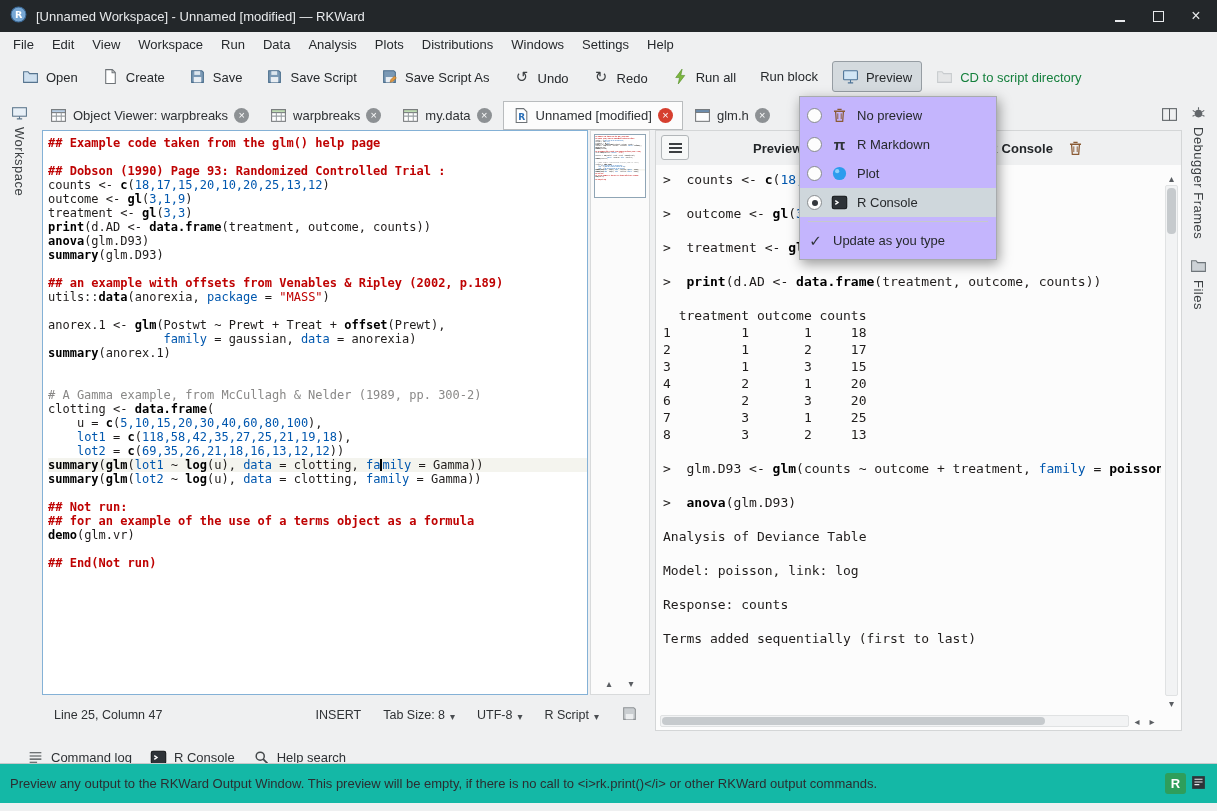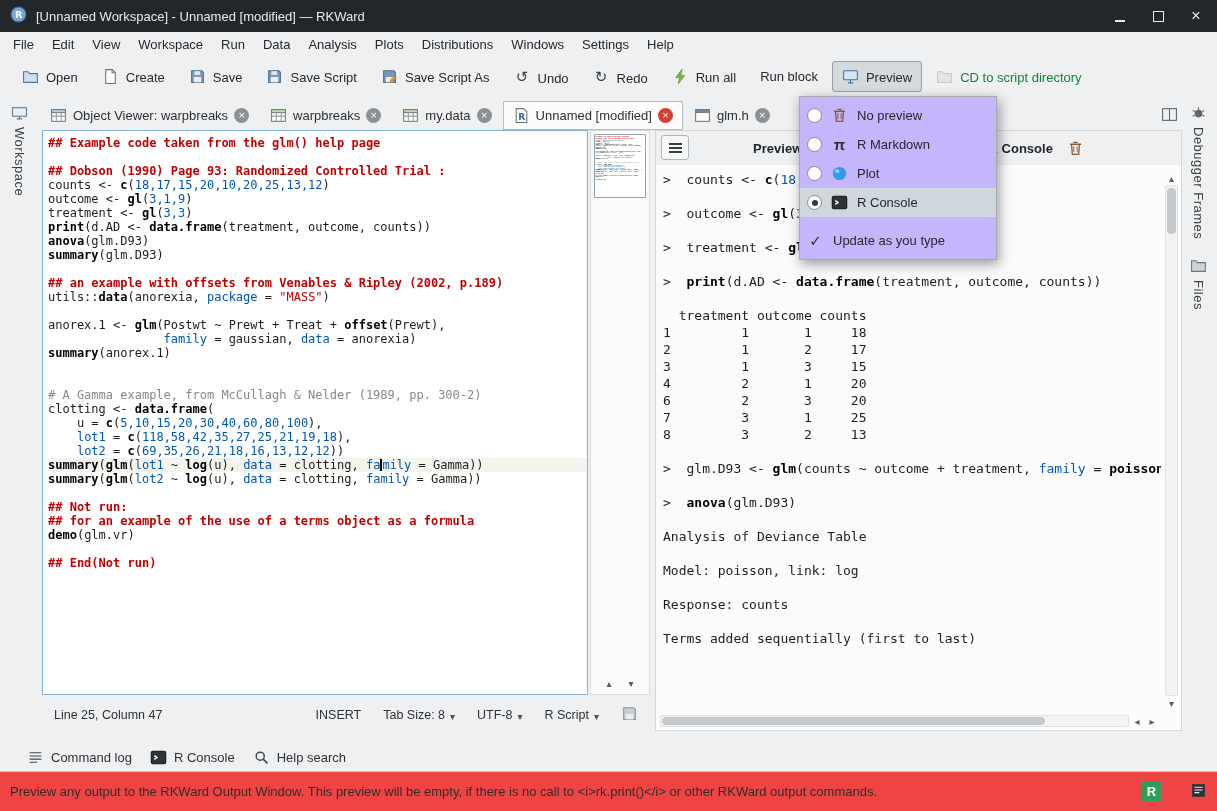--- a/index.html
+++ b/index.html
@@ -90,21 +90,21 @@
   .pmenu{position:absolute;left:799px;top:96px;width:198px;background:#c4b5fd;border:1px solid #a8abad;box-shadow:2px 4px 12px rgba(0,0,0,.4);padding:4px 0;z-index:99}
   .pmi{height:29px;display:flex;align-items:center;gap:9px;padding:0 12px 0 7px;white-space:nowrap}
   .pmi.hl{background:#cfd7dc}
   .radio{width:15px;height:15px;border-radius:50%;border:1px solid #888c8f;background:#fdfdfd;flex:none;position:relative}
   .radio.sel::after{content:"";position:absolute;inset:3.5px;border-radius:50%;background:#34383c}
   .psep{height:1px;background:#c6c9cb;margin:4px 8px}
 
   
   .bottom-tools{position:absolute;left:11px;right:0;top:740px;height:28px;display:flex;align-items:flex-end;gap:6px;padding:0 10px}
   .btool{display:flex;align-items:center;gap:7px;padding:2px 6px;color:#2e3134;white-space:nowrap}
-  .statusbar{position:absolute;left:0;right:0;bottom:0;height:40px;border-top:1px solid #c6c9cb;display:flex;align-items:center;gap:28px;padding:0 10px;background:#ef4444}
+  .statusbar{position:absolute;left:0;right:0;bottom:8px;height:40px;border-top:1px solid #c6c9cb;display:flex;align-items:center;gap:4px;padding:0 10px;background:#14b8a6}
   .sb-msg{flex:1;color:#2b2e31;white-space:nowrap;overflow:hidden}
   .r-badge{width:21px;height:21px;background:#2e9e5b;color:#fff;font-weight:bold;display:flex;align-items:center;justify-content:center;border-radius:3px;font-size:13px;flex:none}
 </style>
 </head>
 <body>
 
 <div class="titlebar">
   <span id="app-icon"><span class="sicon">
         <svg viewBox="0 0 16 16">
           <circle cx="8" cy="8" r="7" fill="#77a7d4" stroke="#3c6a96"></circle>

